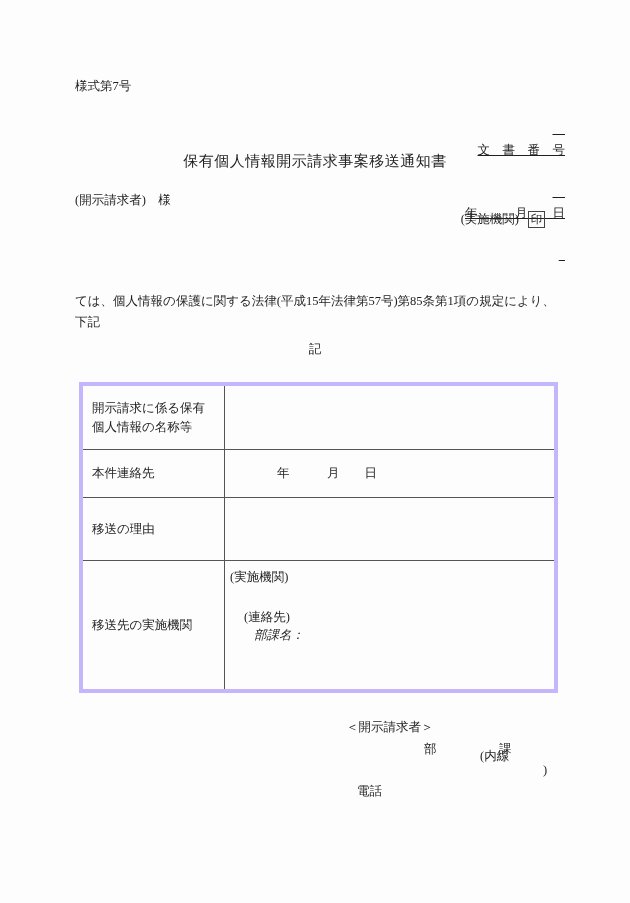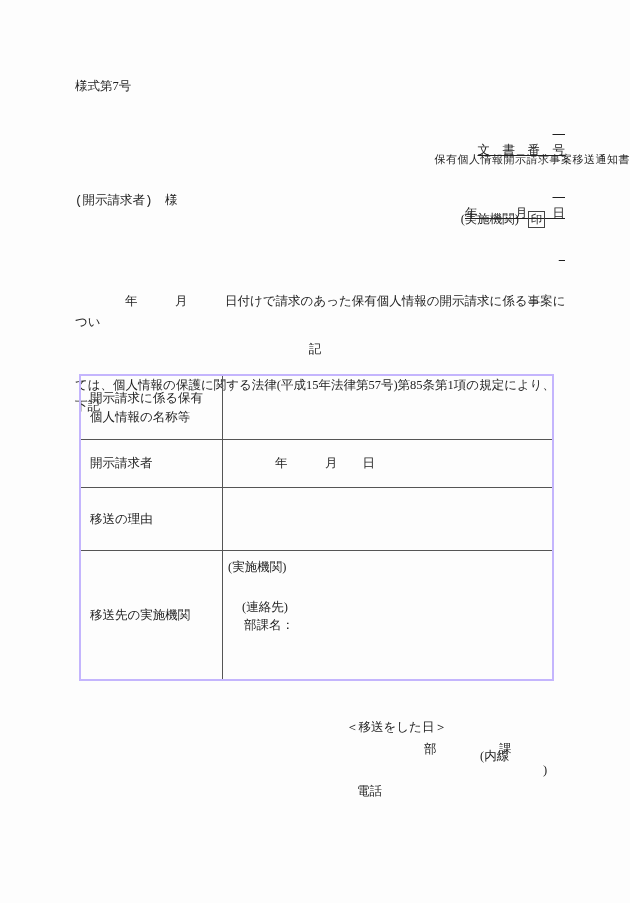--- a/index.html
+++ b/index.html
@@ -24,26 +24,26 @@
   .doc-block {
     right: 65px; top: 98px;
     text-align: right;
     line-height: 21px;
     white-space: pre;
     text-decoration: underline;
   }
 
   .title {
     left: 0; right: 0; top: 152px;
-    text-align: right;
-    font-size: 11px;
+    text-align: center;
+    font-size: 15px;
     letter-spacing: 0.5px;
   }
 
-  .requester { left: 75px; top: 192px; white-space: pre; font-family: Liberation Mono, monospace; }
+  .requester { left: 75px; top: 192px; white-space: pre; }
 
   .agency {
     right: 85px; top: 211px;
     display: flex;
     align-items: center;
   }
   .seal {
     display: inline-block;
     width: 15px; height: 15px;
     line-height: 15px;
@@ -59,23 +59,23 @@
     line-height: 21px;
     white-space: pre-wrap;
   }
 
   .record {
     left: 0; right: 0; top: 341px;
     text-align: center;
   }
 
   .detail-table {
-    left: 79px; top: 374px;
+    left: 79px; top: 382px;
     width: 471px;
-    border: 2px solid #c4b5fd;
+    border: 4px solid #c4b5fd;
   }
   .t-row { display: flex; border-bottom: 1px solid #555; }
   .t-row:last-child { border-bottom: none; }
   .t-label {
     width: 142px;
     border-right: 1px solid #555;
     display: flex;
     align-items: center;
     padding: 0 9px;
     box-sizing: border-box;
@@ -91,21 +91,21 @@
   .row-4 { height: 128px; }
   .v-date {
     display: flex;
     align-items: center;
     padding-left: 52px;
     white-space: pre;
   }
   .v-agency { padding: 8px 6px 0 5px; line-height: 16px; }
   .v-agency .contact  { margin-top: 24px; margin-left: 14px; }
   .v-agency .dept,
-  .v-agency .tel      { margin-left: 16px; margin-top: 2px; }
+  .v-agency .tel      { margin-left: 24px; margin-top: 2px; font-style: italic; }
 
   .f-contact { left: 346px; top: 719px; }
   .f-dept    { left: 424px; top: 741px; }
   .f-section { left: 499px; top: 741px; }
   .f-tel     { left: 357px; top: 763px; margin-top: 20px; }
   .f-ext-o   { left: 480px; top: 748px; }
   .f-ext-c   { left: 543px; top: 763px; }
 </style>
 </head>
 <body>
@@ -122,49 +122,48 @@
   <div class="abs title">保有個人情報開示請求事案移送通知書</div>
 
   <div class="abs requester">(開示請求者)　様</div>
 
   <div class="abs agency">
     <span>(実施機関)</span>
     <span class="seal">印</span>
   </div>
 
   <div class="abs body-par">
-    <div>　　　　年　　　月　　　日付けで請求のあった保有個人情報の開示請求に係る事案につい</div>
     <div>ては、個人情報の保護に関する法律(平成15年法律第57号)第85条第1項の規定により、下記</div>
   </div>
 
   <div class="abs record">記</div>
 
   <div class="abs detail-table">
     <div class="t-row row-1">
       <div class="t-label">開示請求に係る保有個人情報の名称等</div>
       <div class="t-value"></div>
     </div>
     <div class="t-row row-2">
-      <div class="t-label">開示請求者</div>
+      <div class="t-label">本件連絡先</div>
       <div class="t-value v-date">年　　　月　　日</div>
     </div>
     <div class="t-row row-3">
       <div class="t-label">移送の理由</div>
       <div class="t-value"></div>
     </div>
     <div class="t-row row-4">
       <div class="t-label">移送先の実施機関</div>
       <div class="t-value v-agency">
         <div>(実施機関)</div>
         <div class="contact">(連絡先)</div>
         <div class="dept">部課名：</div>
       </div>
     </div>
   </div>
 
-  <div class="abs f-contact">＜移送をした日＞</div>
+  <div class="abs f-contact">＜開示請求者＞</div>
   <div class="abs f-dept">部</div>
   <div class="abs f-section">課</div>
   <div class="abs f-tel">電話</div>
   <div class="abs f-ext-o">(内線</div>
   <div class="abs f-ext-c">)</div>
 
 </div>
 
 </body></html>

